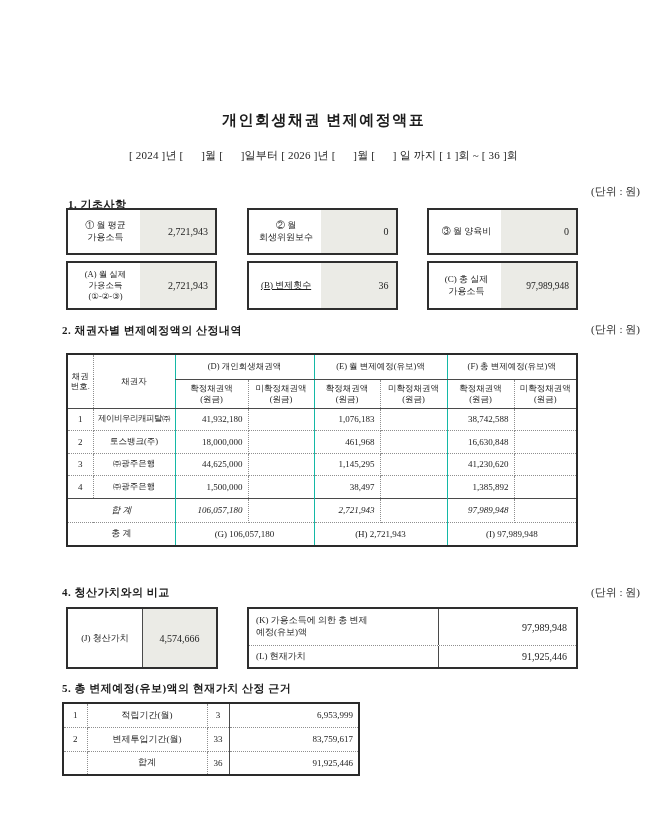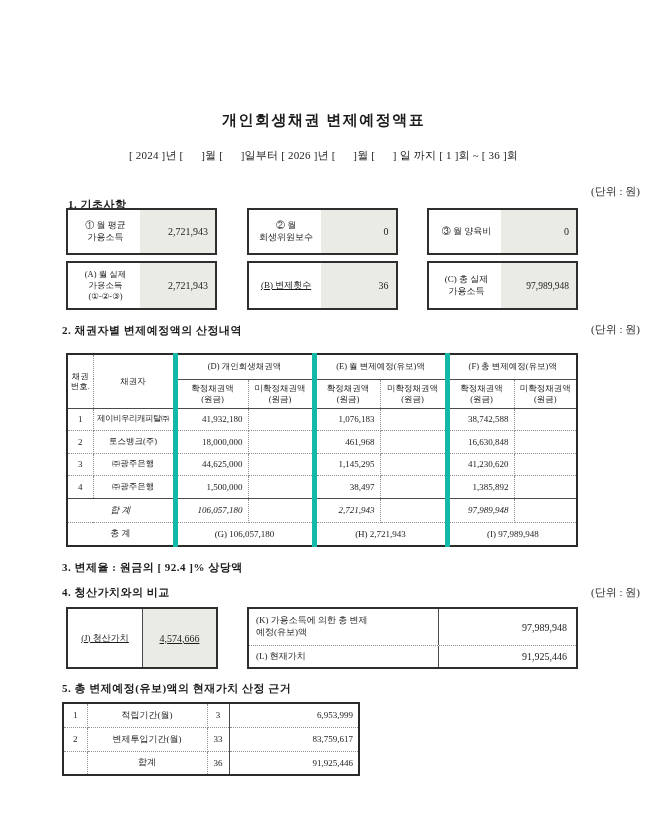--- a/index.html
+++ b/index.html
@@ -36,32 +36,32 @@
   }
   .vbox .val{
     flex:1;background:#ebebe6;display:flex;align-items:center;justify-content:flex-end;
     padding-right:7px;font-size:10px;
   }
 
   
   table{border-collapse:collapse;table-layout:fixed;}
   .s2t{width:510px;border:2px solid #2a2a2a;font-size:9px;}
   .s2t td,.s2t th{border:1px dotted #8f8f8f;font-weight:400;overflow:hidden;padding:0;}
-  .s2t .gl{border-left:5px solid #14b8a6;margin-top:48px;}
+  .s2t .gl{border-left:1px solid #14b8a6;margin-top:48px;}
   .s2t .hb{border-bottom:1px solid #4a4a4a;}
   .s2t th{font-size:8.5px;line-height:1.25;white-space:pre-line;text-align:center;}
   .ctr{text-align:center;}
   .num{text-align:right;padding-right:5px !important;}
   .creditor{font-size:8.5px;text-align:center;}
   .st td{border-top:1px solid #4a4a4a;font-style:italic;}
 
   
   .jbox{
     left:66px;width:152px;height:62px;border:2px solid #2e2e2e;box-sizing:border-box;
-    display:flex;align-items:stretch;background:#fff;text-decoration:underline;
+    display:flex;align-items:stretch;background:#fff;
   }
   .jbox .lbl{
     flex:0 0 50%;display:flex;align-items:center;justify-content:center;
     font-size:9px;border-right:1px solid #4a4a4a;
   }
   .jbox .val{
     flex:1;background:#ebebe6;display:flex;align-items:center;justify-content:center;
     font-size:10px;
   }
   .klt{left:247px;width:331px;height:62px;border:2px solid #2e2e2e;box-sizing:border-box;
@@ -218,21 +218,20 @@
     </tr>
     <tr style="height:24px;">
       <td colspan="2" class="ctr">총 계</td>
       <td colspan="2" class="gl ctr">(G) 106,057,180</td>
       <td colspan="2" class="gl ctr">(H) 2,721,943</td>
       <td colspan="2" class="gl ctr">(I) 97,989,948</td>
     </tr>
   </tbody>
     </table>
 
-  <div class="abs sec-h" style="top:560px;left:62px;">3. 변제율 : 원금의 [ 92.4 ]% 상당액</div>
 
   <div class="abs sec-h" style="top:585px;left:62px;">4. 청산가치와의 비교</div>
   <div class="abs unit" style="top:585px;">(단위 : 원)</div>
 
   <div class="abs jbox" style="top:607px;">
     <div class="lbl">(J) 청산가치</div>
     <div class="val">4,574,666</div>
   </div>
 
   <div class="abs klt" style="top:607px;">

